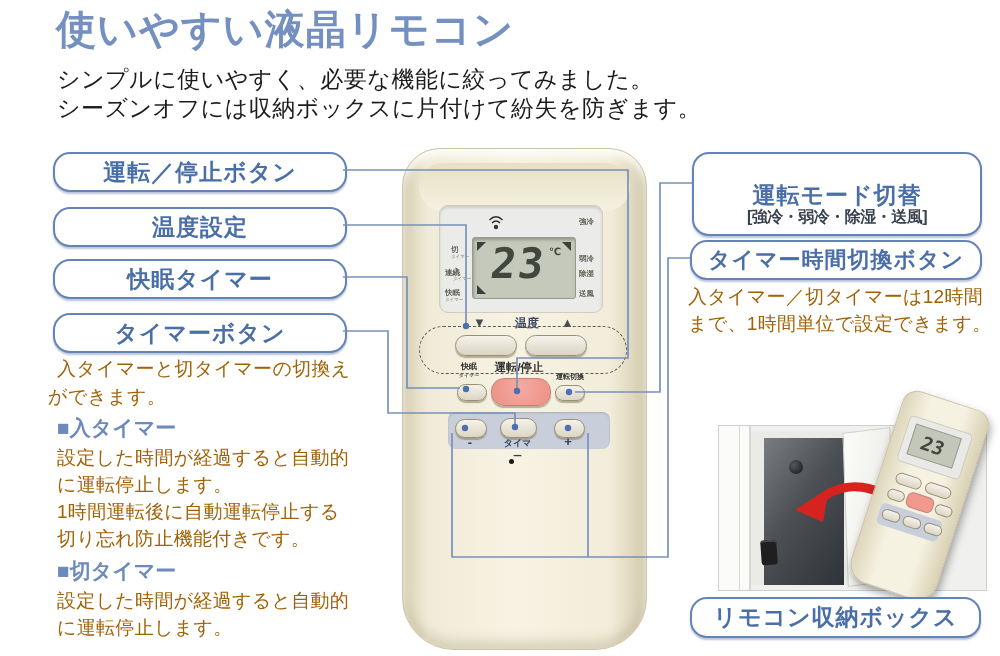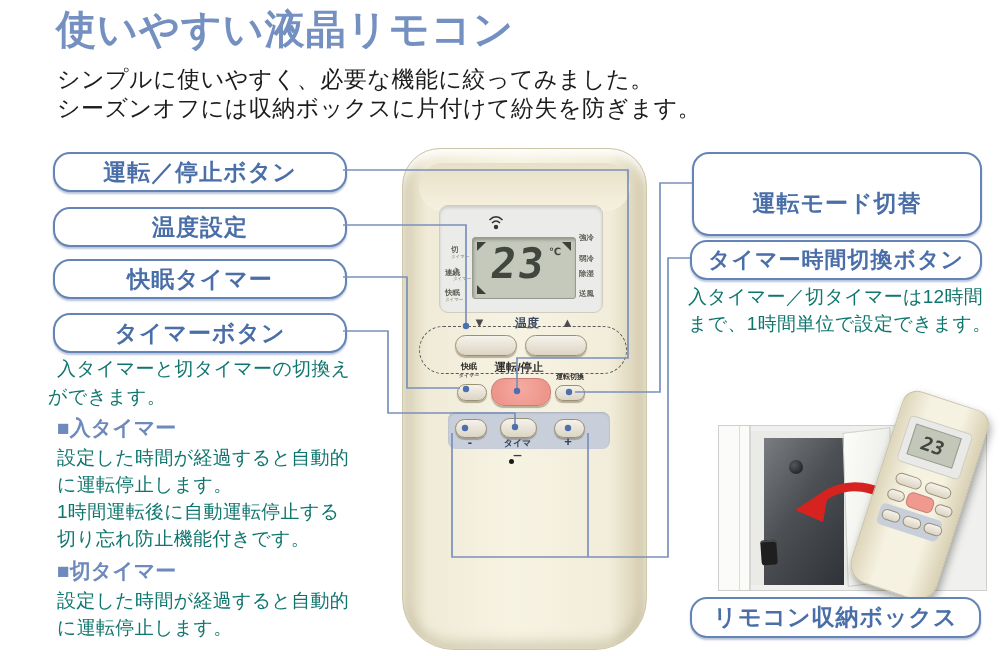--- a/index.html
+++ b/index.html
@@ -18,21 +18,21 @@
   .cbox{
     background:#fff;border:2.5px solid #6584b6;border-radius:17px;
     color:#4a6fa8;font-weight:bold;display:flex;align-items:center;justify-content:center;
     box-shadow:0 2px 2px rgba(100,125,170,.45), inset 0 0 0 1px #fff;
     text-align:center;
   }
   .cbox .main{font-size:23px;letter-spacing:1px;white-space:nowrap;text-align:center;}
   .cbox.two{flex-direction:column;line-height:1.1;padding-top:20px;}
   .cbox .sub{font-size:16px;color:#39404f;font-weight:bold;letter-spacing:-.5px;white-space:nowrap;}
   
-  .tline{position:absolute;font-size:19px;color:#0f766e;white-space:nowrap;letter-spacing:.3px;}
+  .tline{position:absolute;font-size:19px;color:#a16207;white-space:nowrap;letter-spacing:.3px;}
   .theading{position:absolute;font-size:21px;font-weight:bold;color:#6d8abc;white-space:nowrap;text-align:right;}
   
   .remote{
     left:402px;top:148px;width:243px;height:500px;
     background:linear-gradient(90deg,#d8d0b4 0%,#f0ebd7 10%,#f7f3e3 45%,#f2edda 85%,#d5ccae 100%);
     border:1px solid #cfc7aa;border-radius:38px 38px 52px 52px;
     box-shadow:inset 0 6px 8px rgba(255,255,255,.9), inset 0 -8px 12px rgba(150,140,100,.3);
   }
   .remote-top-shade{left:16px;top:14px;width:211px;height:48px;border-radius:26px;
     background:linear-gradient(180deg,#e7e0c6,#f6f1df);}
@@ -131,20 +131,21 @@
 <div class="tline" style="left:57px;top:445px;">設定した時間が経過すると自動的</div>
 <div class="tline" style="left:57px;top:472px;">に運転停止します。</div>
 <div class="tline" style="left:57px;top:499px;">1時間運転後に自動運転停止する</div>
 <div class="tline" style="left:57px;top:526px;">切り忘れ防止機能付きです。</div>
 <div class="theading" style="left:57px;top:557px;">■切タイマー</div>
 <div class="tline" style="left:57px;top:588px;">設定した時間が経過すると自動的</div>
 <div class="tline" style="left:57px;top:615px;">に運転停止します。</div>
 
 <div class="abs cbox two" style="left:692px;top:152px;width:286px;height:60px;">
   <span class="main">運転モード切替</span>
+  <span class="sub">[強冷・弱冷・除湿・送風]</span>
 </div>
 <div class="abs cbox" style="left:690px;top:240px;width:288px;height:36px;">
   <span class="main" style="font-size:22px;">タイマー時間切換ボタン</span>
 </div>
 <div class="tline" style="left:688px;top:284px;">入タイマー／切タイマーは12時間</div>
 <div class="tline" style="left:688px;top:311px;">まで、1時間単位で設定できます。</div>
 
 <div class="abs remote">
   <div class="abs remote-top-shade"></div>
 
@@ -173,21 +174,21 @@
   </div>
   <div class="ind" style="left:50px;top:119px;">
     <span class="m">入</span>
     <span class="s">タイマー</span>
   </div>
   <div class="ind" style="left:42px;top:140px;">
     <span class="m">快眠</span>
     <span class="s">タイマー</span>
   </div>
 
-  <div class="rind" style="left:176px;top:84px;">強冷</div>
+  <div class="rind" style="left:176px;top:68px;">強冷</div>
   <div class="rind" style="left:176px;top:105px;">弱冷</div>
   <div class="rind" style="left:176px;top:120px;">除湿</div>
   <div class="rind" style="left:176px;top:140px;">送風</div>
 
   <div class="tri" style="left:70px;top:167px;">▼</div>
   <div class="temp-label" style="left:112px;top:166px;">温度</div>
   <div class="tri" style="left:158px;top:167px;">▲</div>
   <div class="dashed-oval"></div>
   <div class="btn" style="left:52px;top:186px;width:60px;height:19px;"></div>
   <div class="btn" style="left:122px;top:186px;width:60px;height:19px;"></div>

